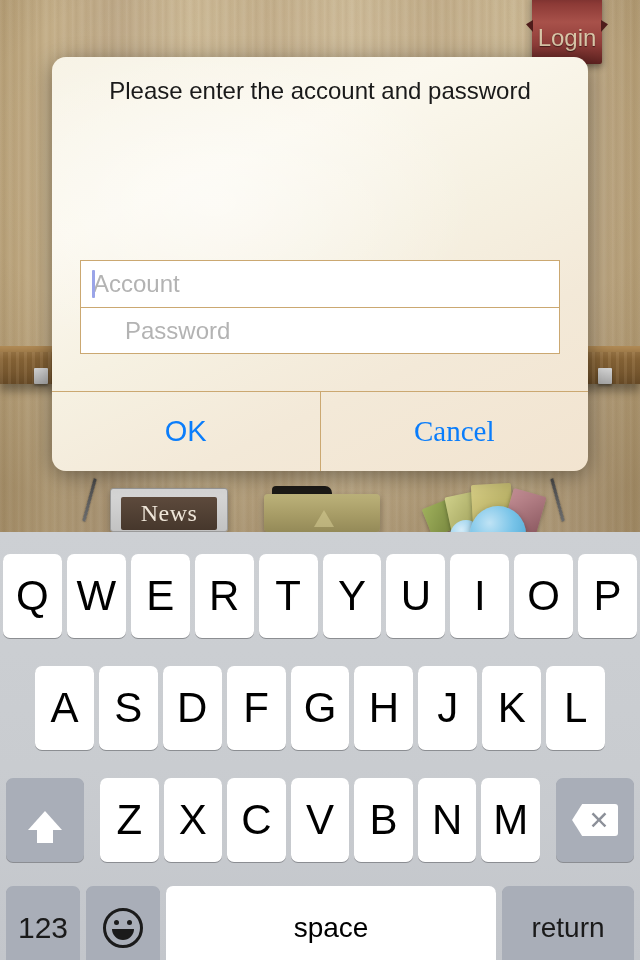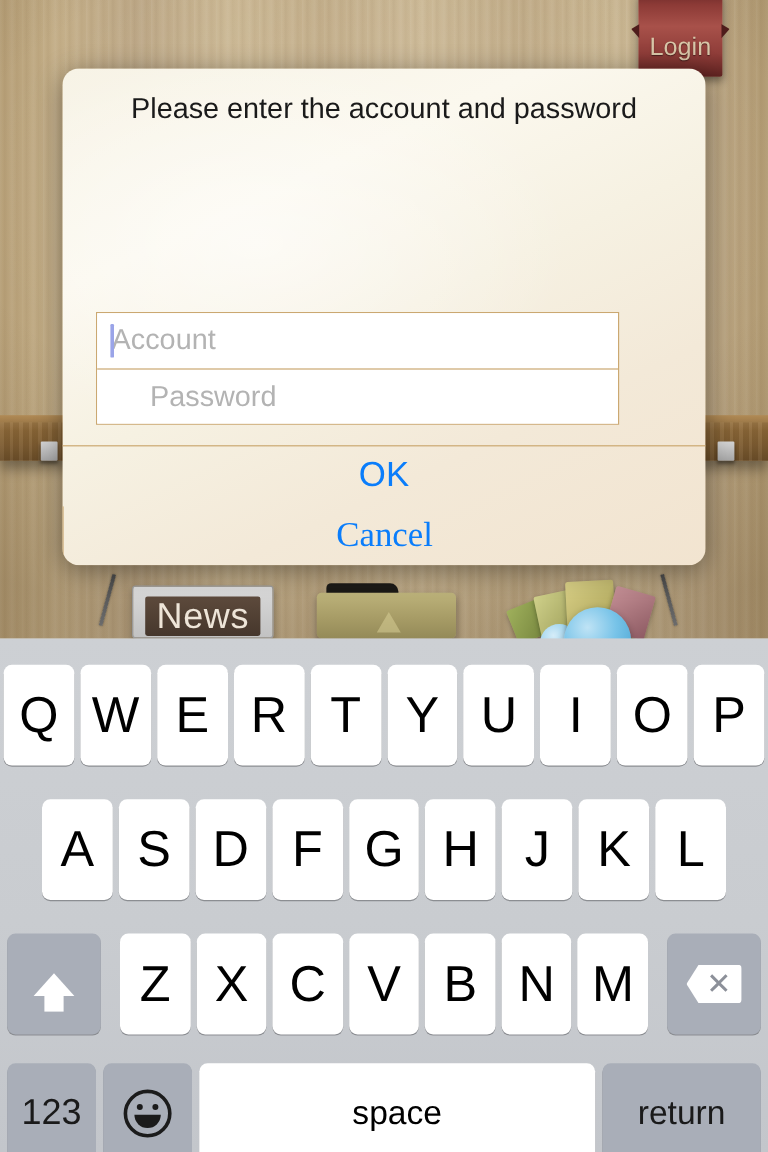--- a/index.html
+++ b/index.html
@@ -79,22 +79,22 @@
     border-radius: 3px;
     box-shadow: 0 3px 6px rgba(0,0,0,0.3);
   }
   .icon-news-plate {
     position: absolute; left: 10px; top: 8px; right: 10px; height: 33px;
     background: linear-gradient(180deg,#5d4a3c 0%, #46372c 100%);
     border-radius: 2px;
     display: flex; align-items: center; justify-content: center;
   }
   .icon-news-label {
-    font-family: Liberation Sans, sans-serif;
-    font-size: 30px; color: #eee5d8; letter-spacing: 0.5px;
+    font-family: Liberation Serif, serif;
+    font-size: 24px; color: #eee5d8; letter-spacing: 0.5px;
   }
   .icon-folder {
     position: absolute; left: 264px; top: 486px; width: 116px; height: 46px;
   }
   .folder-tab {
     position: absolute; left: 8px; top: 0; width: 60px; height: 12px;
     background: #1c1a17; border-radius: 4px 7px 0 0;
   }
   .folder-body {
     position: absolute; left: 0; top: 8px; width: 116px; height: 38px;
@@ -138,21 +138,21 @@
     display: flex; align-items: flex-end; justify-content: center;
     padding-bottom: 12px;
   }
   .login-ribbon::before, .login-ribbon::after {
     content: ""; position: absolute; top: 26px; width: 7px; height: 12px;
     background: #4e1c1b;
   }
   .login-ribbon::before { left: -6px; clip-path: polygon(100% 0, 0 35%, 100% 100%); }
   .login-ribbon::after  { right: -6px; clip-path: polygon(0 0, 100% 35%, 0 100%); }
   .login-label {
-    font-size: 21px; color: #d8c6a8; text-shadow: 0 1px 1px rgba(0,0,0,0.5);
+    font-size: 24px; color: #d8c6a8; text-shadow: 0 1px 1px rgba(0,0,0,0.5);
   }
 
   
   .dialog {
     position: absolute; left: 52px; top: 57px; width: 536px; height: 414px;
     border-radius: 14px;
     background:
       radial-gradient(ellipse 70% 55% at 30% 35%, rgba(255,255,255,0.55) 0%, rgba(255,255,255,0) 70%),
       linear-gradient(155deg, #f7f3e6 0%, #fbf8ee 28%, #f6f1e2 50%, #f3e9d8 72%, #f2e4d0 100%);
     box-shadow: 0 4px 22px rgba(0,0,0,0.38);
@@ -163,21 +163,21 @@
     text-align: center;
     font-size: 30px; font-weight: bold; color: #121212;
     letter-spacing: -0.2px;
   }
   .dlg-msg {
     margin-top: 18px; padding: 0 38px;
     text-align: center; font-size: 24px; color: #1a1a1a;
     line-height: 32px;
   }
   .fields {
-    position: absolute; left: 28px; top: 203px; width: 436px;
+    position: absolute; left: 28px; top: 203px; width: 480px;
     border: 1px solid #cba871;
     background: #fff;
   }
   .field {
     position: relative;
     height: 46px;
     background: #ffffff;
     display: flex; align-items: center;
     padding-left: 12px;
   }
@@ -185,24 +185,23 @@
   .field-ph {
     font-size: 24px; color: #b3b3b3;
   }
   .caret {
     position: absolute; left: 11px; top: 9px;
     width: 3px; height: 28px;
     background: #9aa4e8;
     border-radius: 1px;
   }
   .btn-row {
-    position: absolute; left: 0; bottom: 0; width: 100%; height: 100px;
+    position: absolute; left: 0; bottom: 0; width: 100%; height: 80px;
     display: flex;
     border-top: 1px solid #cba871;
-    flex-direction: column;
   }
   .dlg-btn {
     flex: 1;
     display: flex; align-items: center; justify-content: center;
     font-size: 29px; color: #0a7dfb;
     background: transparent;
     border: none;
     font-family: "Liberation Sans", sans-serif;
     cursor: pointer;
   }

